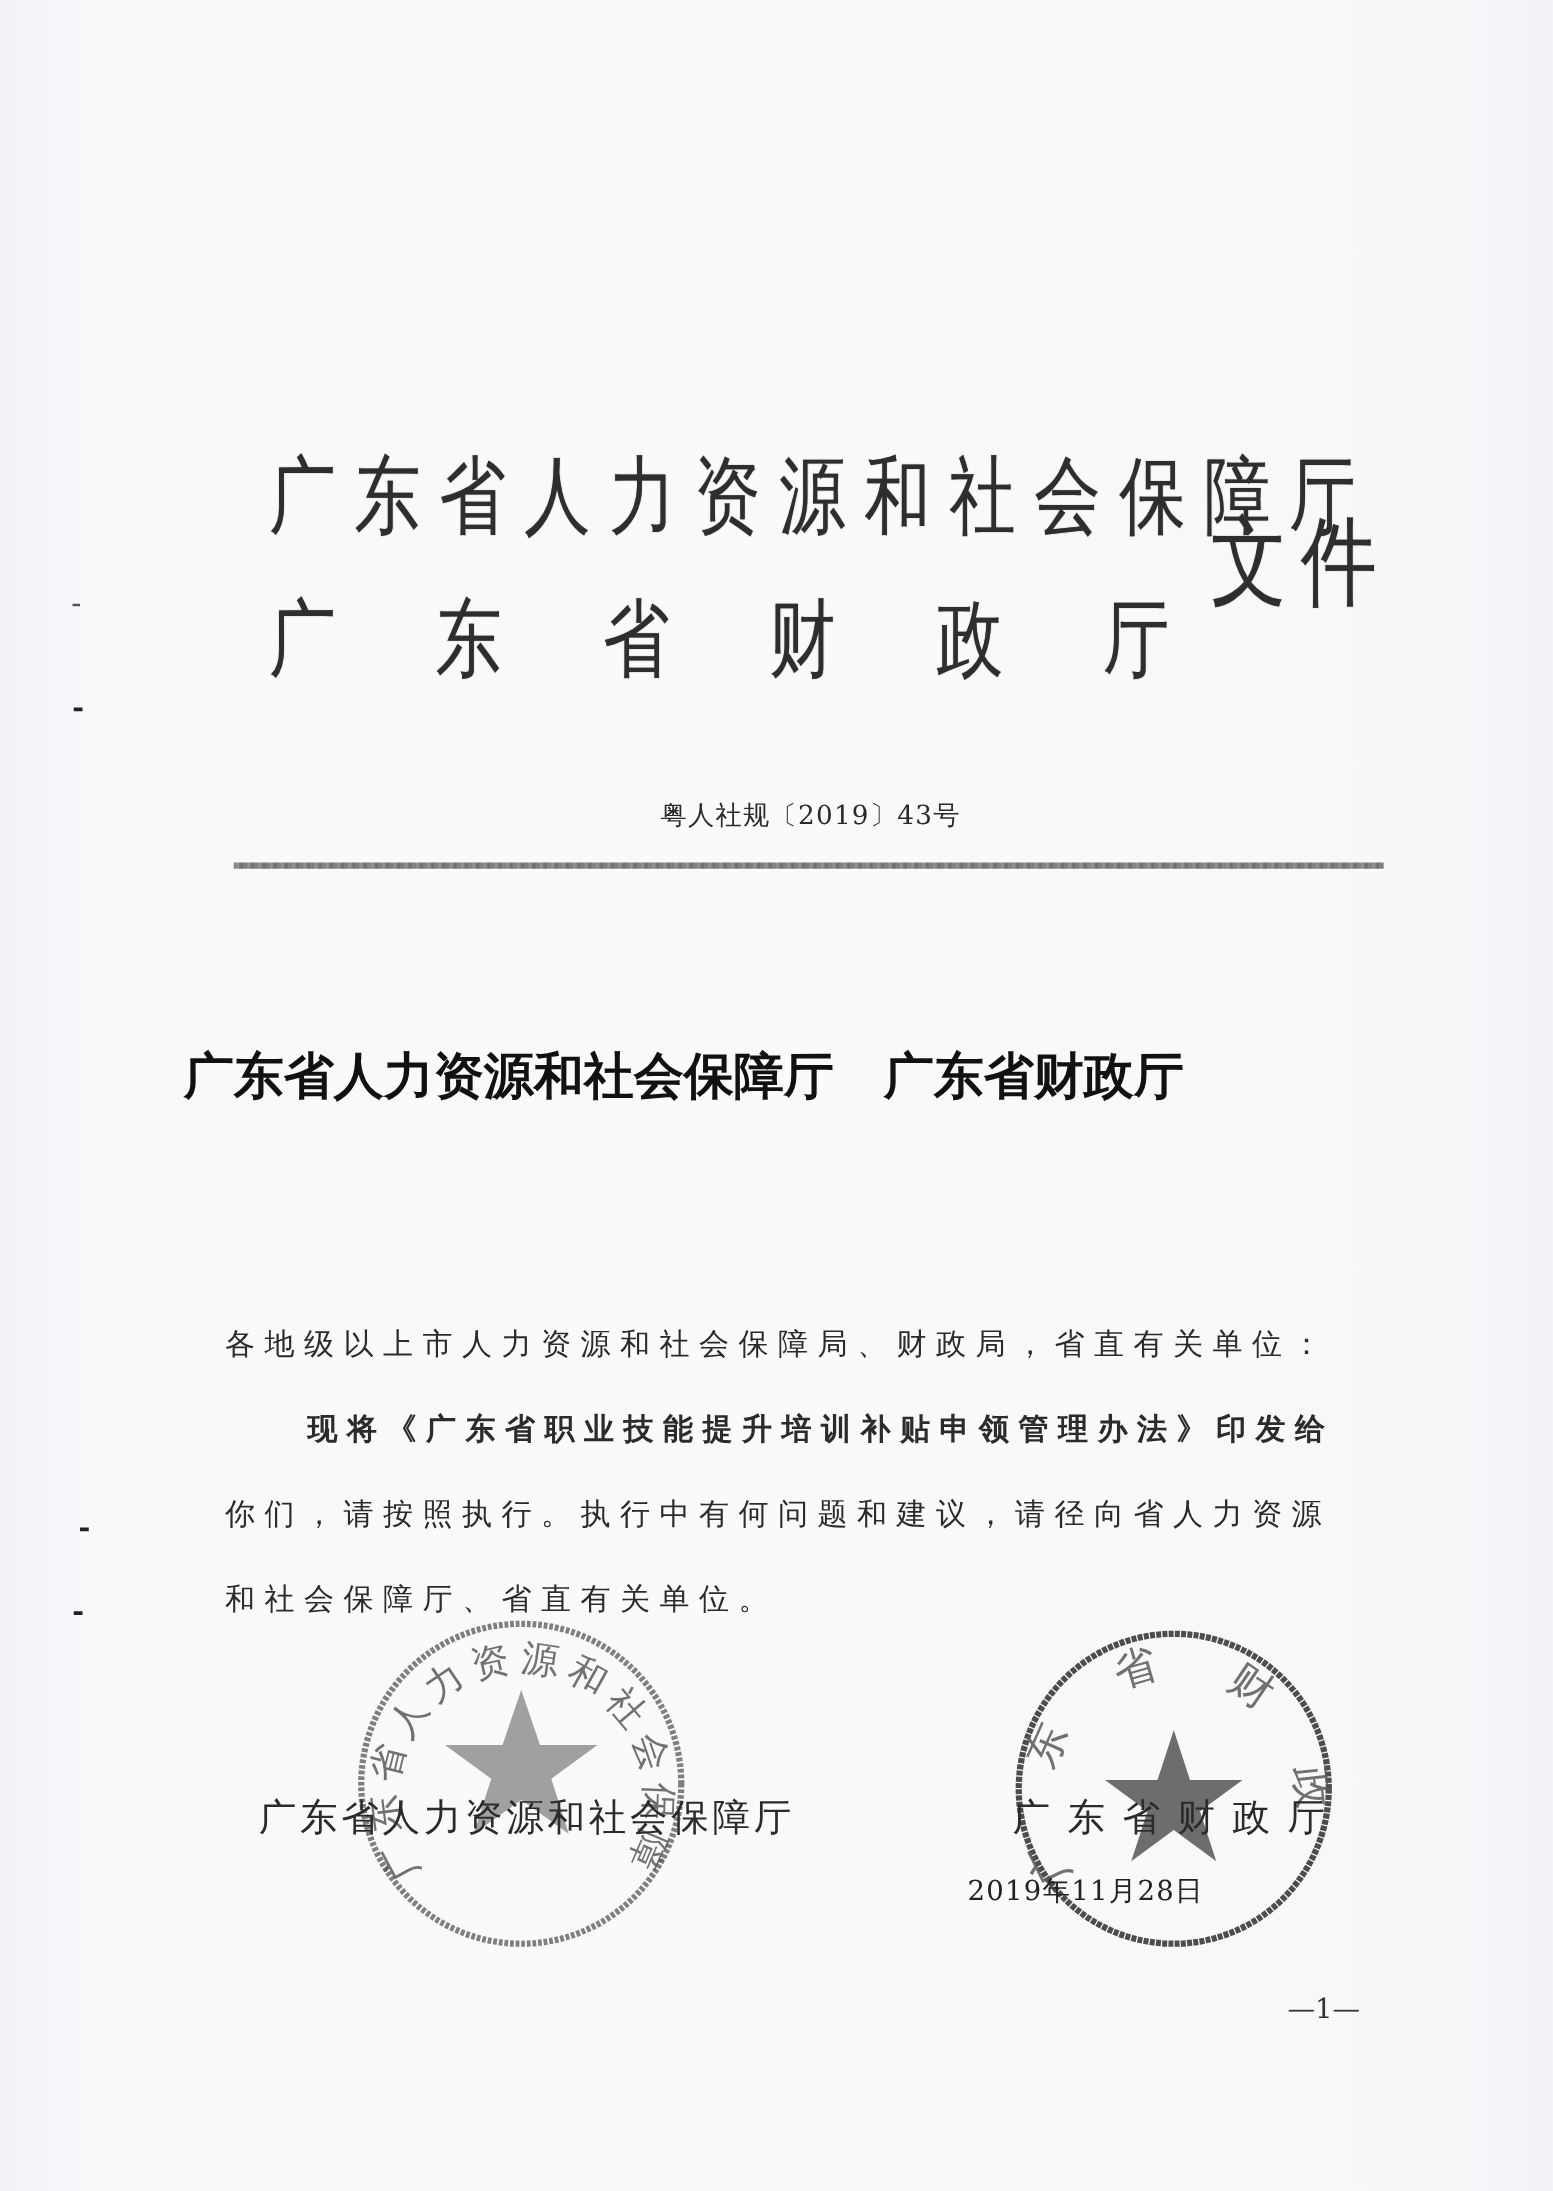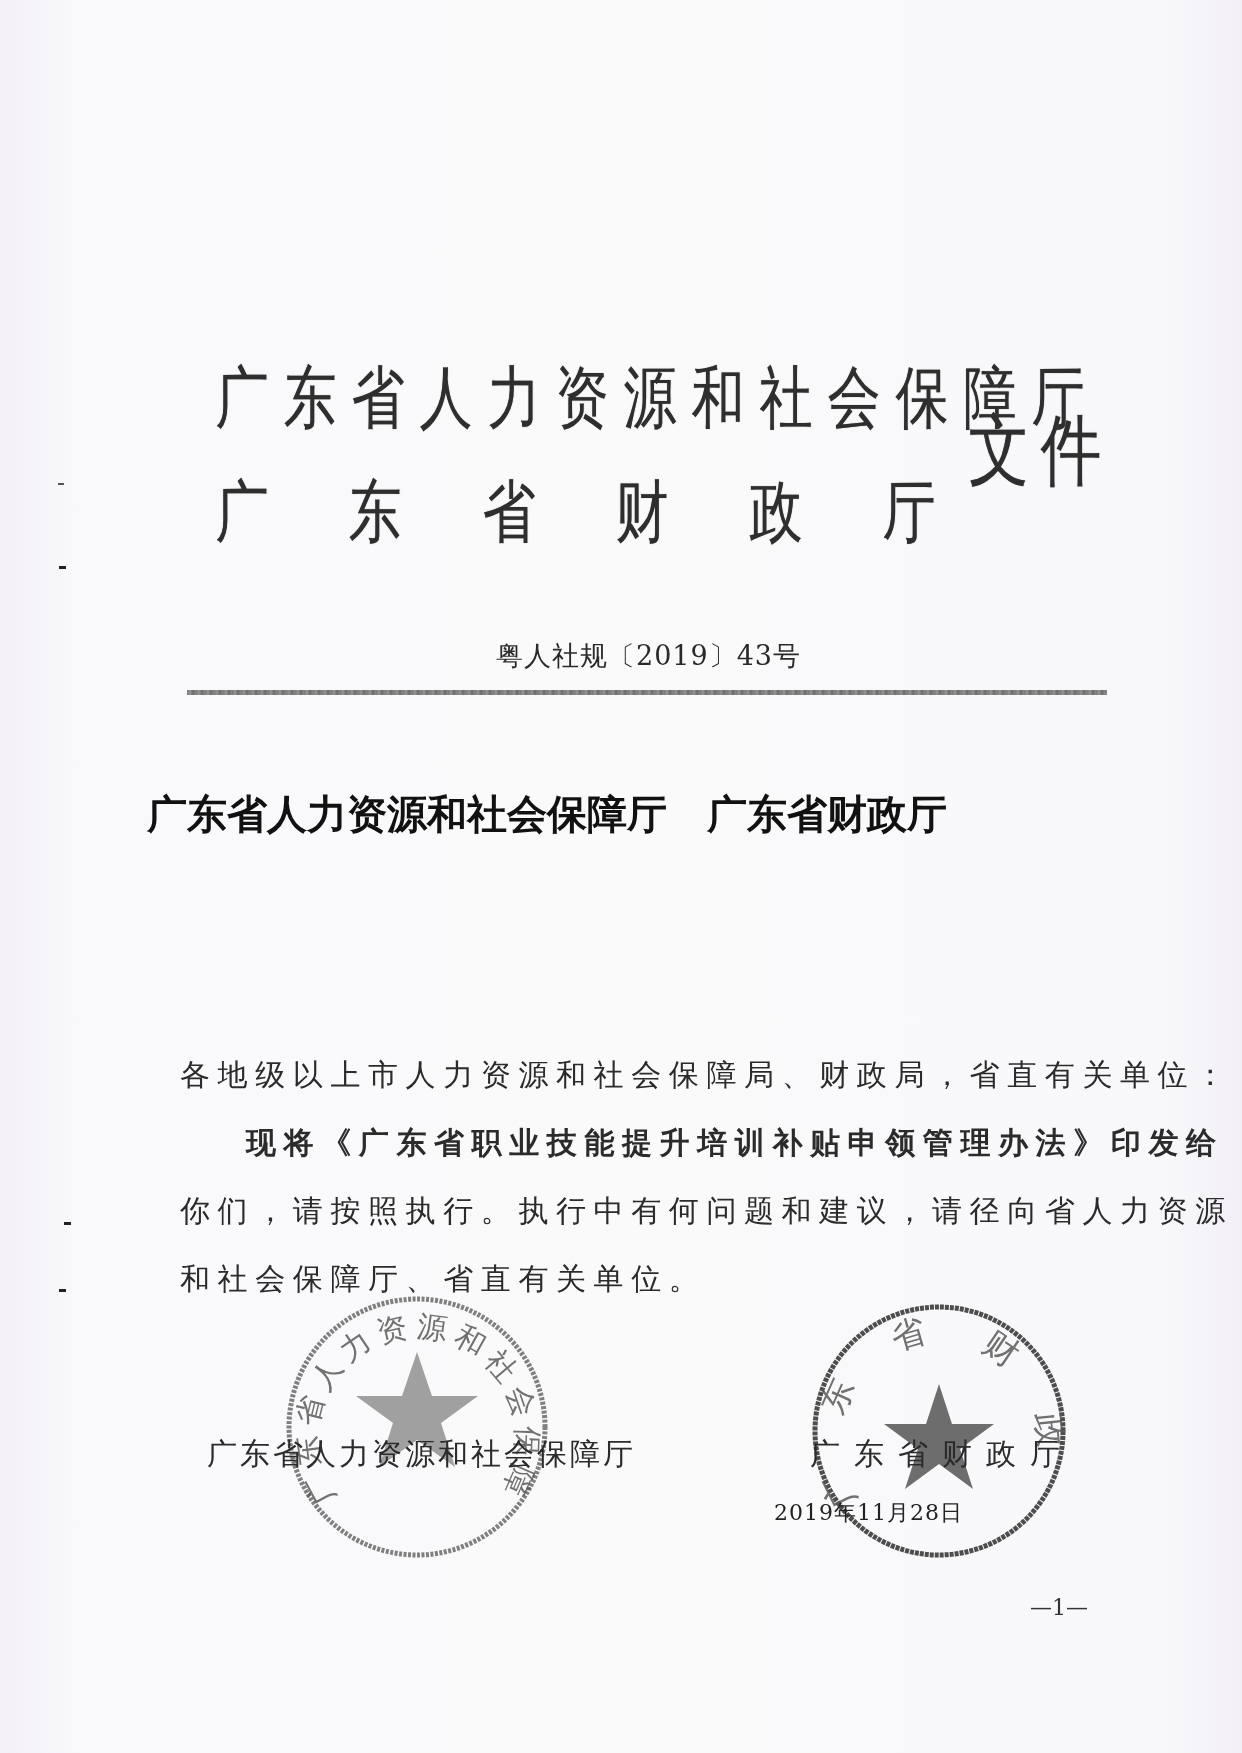--- a/index.html
+++ b/index.html
@@ -78,63 +78,63 @@
       text-shadow: 0 0 1px #666;
       margin-right: -6px;
     }
 
     .doc-number {
       position: absolute;
       left: 0;
       width: 1242px;
       top: 638px;
       text-align: center;
-      font-size: 27px;
+      font-size: 21px;
       letter-spacing: 1px;
       color: #2a2a2a;
       padding-left: 55px;
       box-sizing: border-box;
     }
     .separator {
       position: absolute;
       left: 187px;
       top: 690px;
       width: 920px;
       height: 5px;
       background: repeating-linear-gradient(90deg, #6a6a6a 0px, #8a8a8a 3px, #5c5c5c 6px, #7d7d7d 9px);
       opacity: 0.9;
     }
 
     
     .title {
       position: absolute;
       left: 0;
       width: 1036px;
-      top: 783px;
+      top: 830px;
       text-align: center;
       font-family: "DejaVu Serif", "Liberation Serif", serif;
       font-weight: bold;
       color: #111;
       padding-left: 58px;
       box-sizing: border-box;
     }
     .title-line {
       font-size: 40px;
       line-height: 61px;
       letter-spacing: 0px;
     }
 
     
     .body-text {
       position: absolute;
       left: 180px;
       top: 1048px;
       width: 930px;
       font-family: "DejaVu Sans", "Liberation Sans", sans-serif;
-      font-size: 30px;
+      font-size: 24px;
       color: #2b2b2b;
     }
     .body-line {
       height: 68px;
       line-height: 54px;
       white-space: nowrap;
       letter-spacing: 7.6px;
     }
     .body-line.indent { padding-left: 66px; font-weight: bold; }
 

